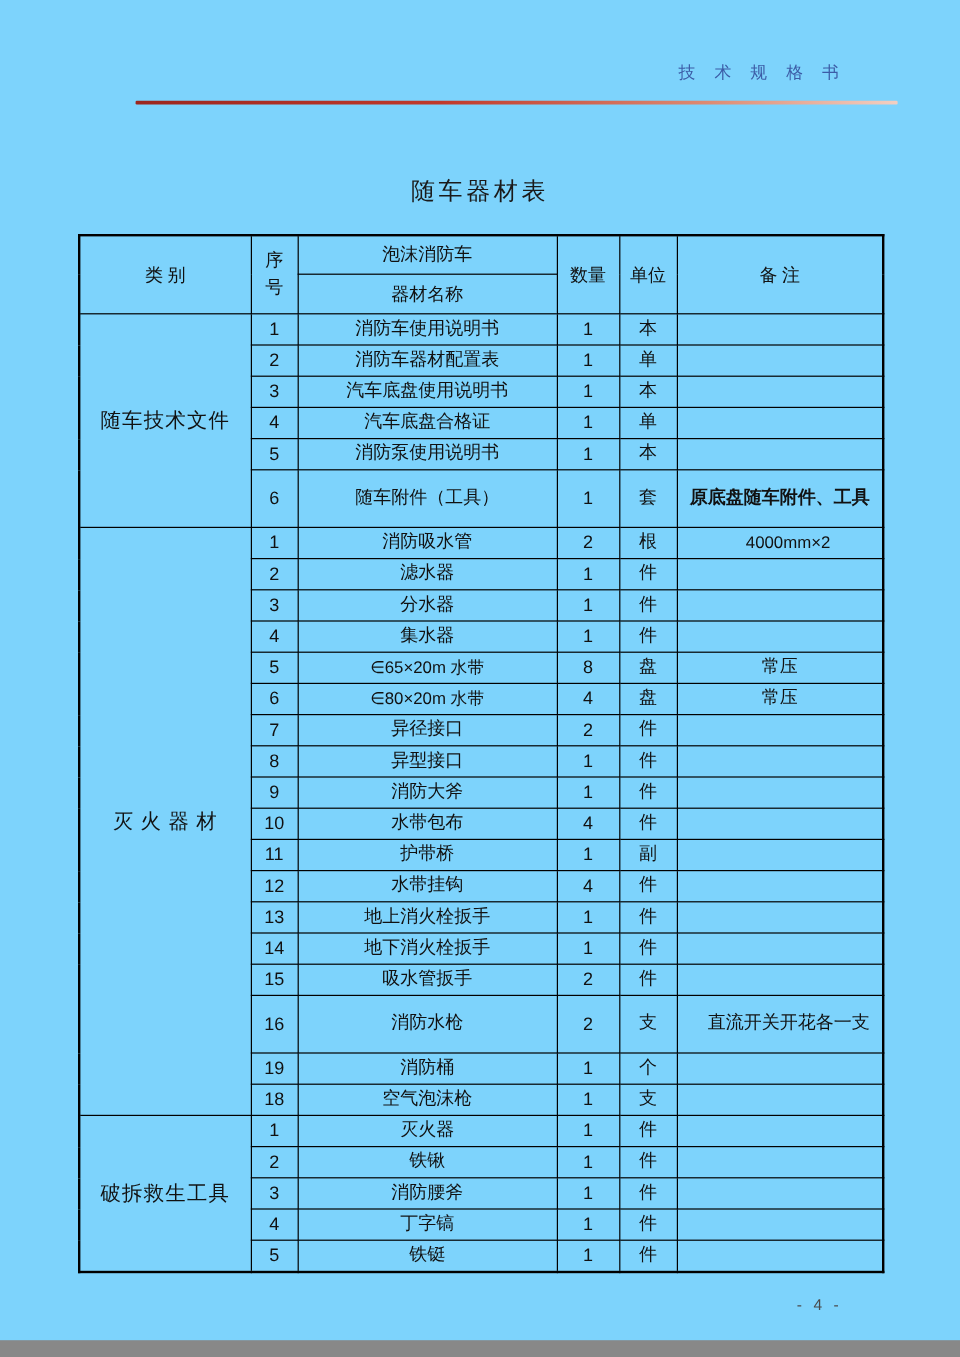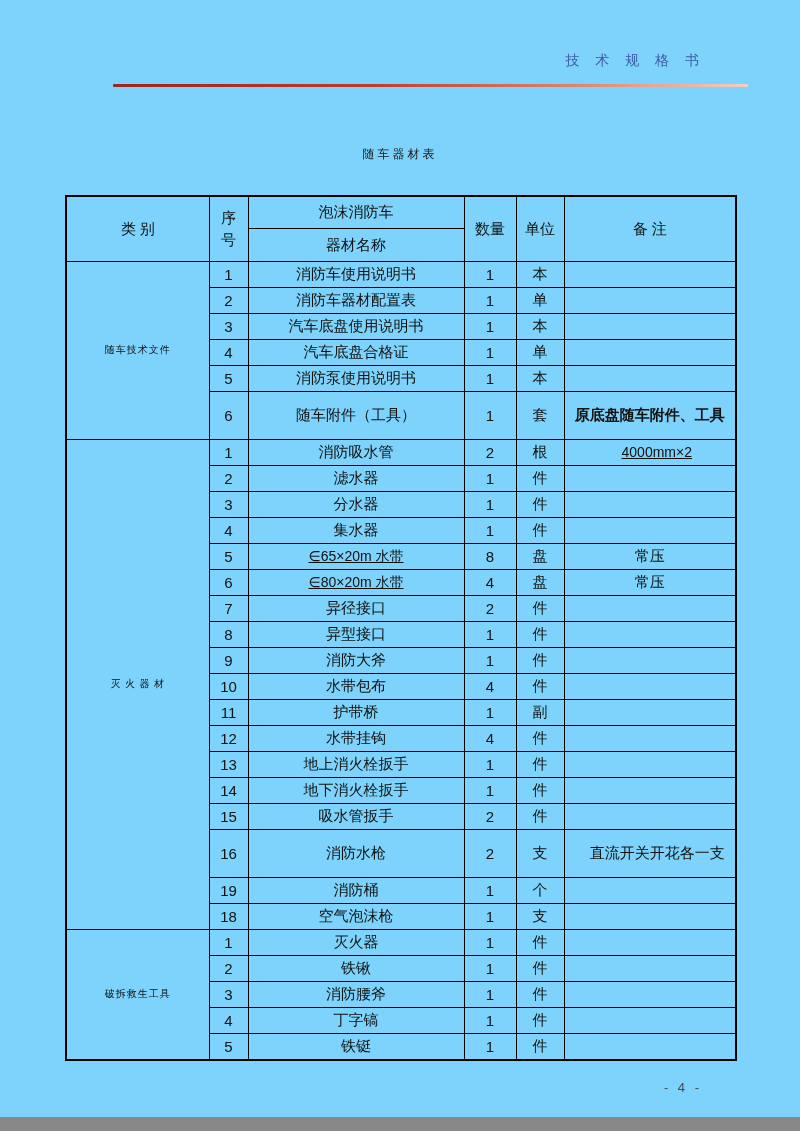--- a/index.html
+++ b/index.html
@@ -21,58 +21,58 @@
     white-space:nowrap;
   }
   .doc-header-rule {
     position:absolute; top:84px; left:113px; width:635px; height:3px;
     background:linear-gradient(to right,#9b261e,#c0392b 40%,#dd8a72 75%,#f2cfc2 100%);
     border-radius:1px;
   }
   
   .table-title {
     position:absolute; top:146px; left:0; width:800px;
-    text-align:center; font-size:12px; letter-spacing:3px;
+    text-align:center; font-size:20px; letter-spacing:3px;
     color:#1a1a1a;
   }
   
   table.equip {
     position:absolute; top:195px; left:65px;
     width:670px; table-layout:fixed;
     border-collapse:collapse;
     border:2px solid #000;
     font-size:15px; color:#111;
   }
   table.equip td {
     border:1px solid #000;
     text-align:center; vertical-align:middle;
     padding:0 3px; overflow:hidden;
   }
   tr.h1 td { height:31px; }
   tr.h2 td { height:32px;text-align:center; }
   tbody tr td { height:25px; line-height:1.05; }
   tbody tr.tall td { height:47px; }
-  .c-cat { font-size:10px; letter-spacing:1px; }
+  .c-cat { font-size:17px; letter-spacing:1px; }
   .ch { font-size:15px; }
   .ch-serial .vert {
     display:inline-block; width:1.05em;
     word-break:break-all; line-height:1.5;
   }
   .c-no, .c-qty {
     font-family:"Liberation Sans", sans-serif;
     font-size:15px;
   }
   .c-name { text-align:left; padding-left:9px; }
   .c-remark { font-size:15px; }
   .remark-long {
     text-align:left; padding:0 11px;
     text-indent:1em; line-height:17px;
   }
   .remark-noindent { text-indent:0;font-weight:bold; }
-  .latin-mix { font-family:"Liberation Sans", sans-serif; font-size:14px;text-decoration:underline; }
+  .latin-mix { font-family:"Liberation Sans", sans-serif; font-size:14px; }
   
   .page-number {
     position:absolute; top:1080px; right:98px;
     font-size:13px; letter-spacing:3px; color:#4a4a4a;
     font-family:"Liberation Sans", sans-serif;
   }
 </style>
 </head>
 <body>
 

